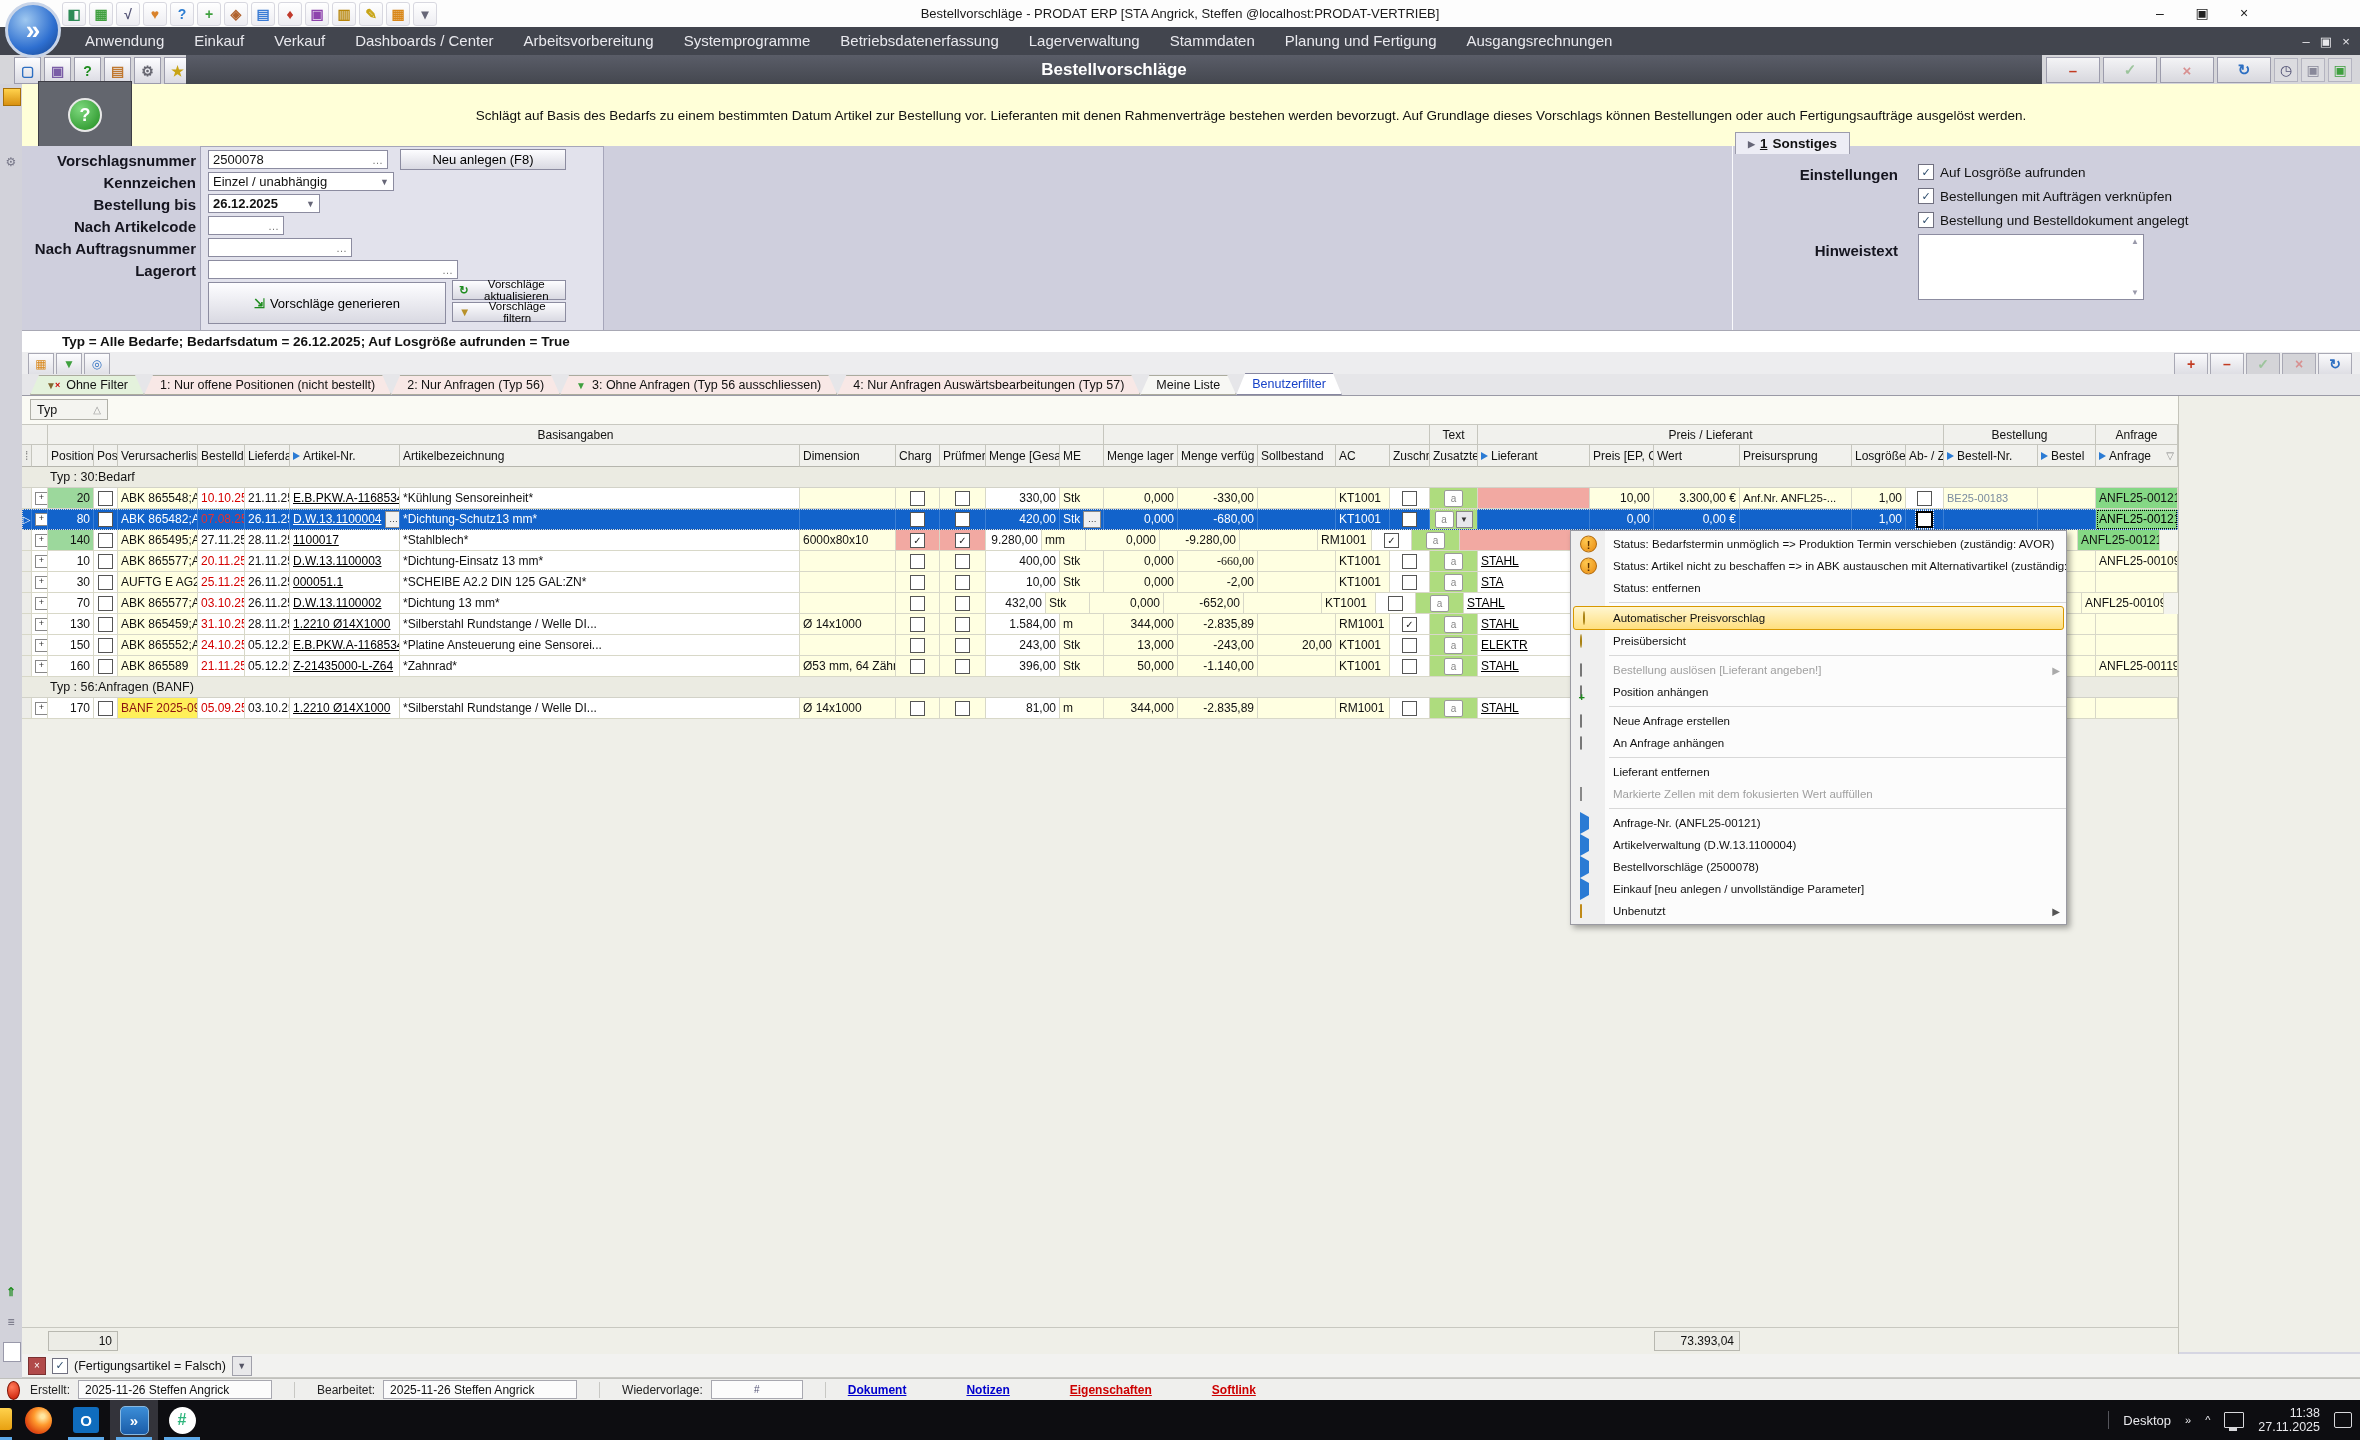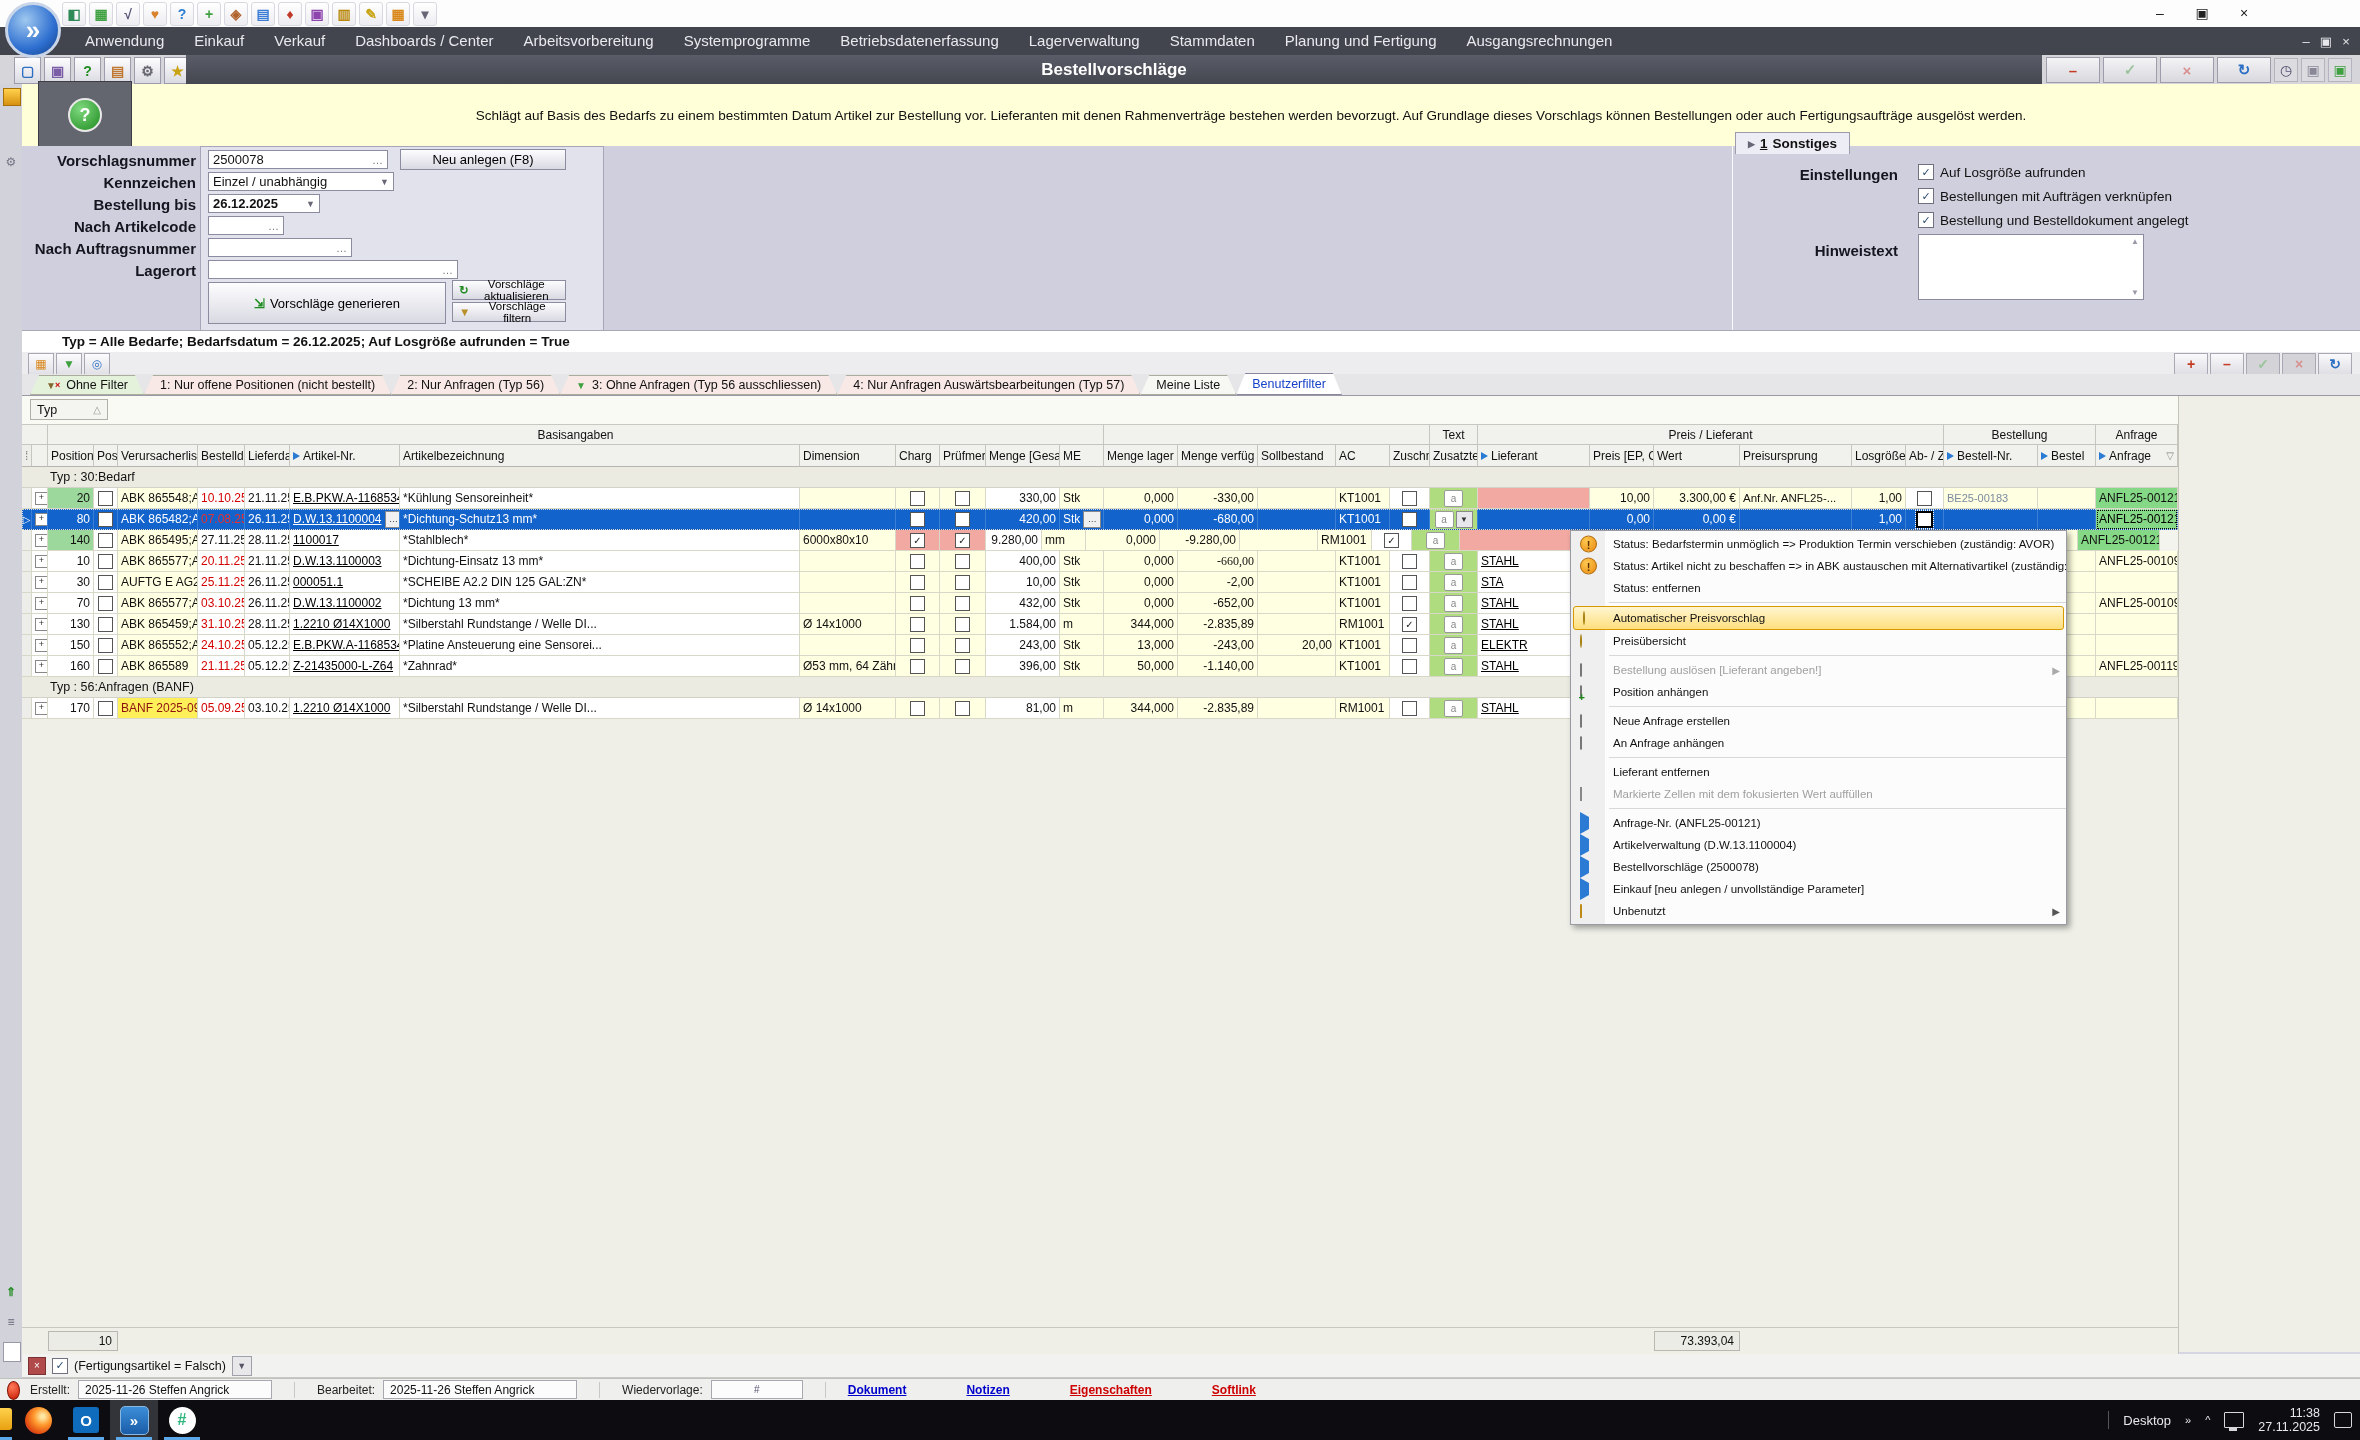--- a/index.html
+++ b/index.html
@@ -166,20 +166,21 @@
         <div class="qicon" style="color: rgb(63, 160, 63);">+</div>
         <div class="qicon" style="color: rgb(176, 98, 45);">◈</div>
         <div class="qicon" style="color: rgb(58, 123, 213);">▤</div>
         <div class="qicon" style="color: rgb(192, 57, 43);">♦</div>
         <div class="qicon" style="color: rgb(142, 68, 173);">▣</div>
         <div class="qicon" style="color: rgb(184, 134, 11);">▥</div>
         <div class="qicon" style="color: rgb(200, 164, 21);">✎</div>
         <div class="qicon" style="color: rgb(217, 135, 25);">▦</div>
         <div class="qicon" style="color: rgb(102, 102, 119);">▾</div>
       </div>
+    <div class="title-text">Bestellvorschläge - PRODAT ERP   [STA Angrick, Steffen @localhost:PRODAT-VERTRIEB]</div>
     <div class="win-controls">
       <div class="wc">–</div>
       <div class="wc">▣</div>
       <div class="wc">×</div>
     </div>
   </div>
   <div class="logo">»</div>
 
   <div class="menubar">
       <div class="menu-item">Anwendung</div>
@@ -773,21 +774,21 @@
             <span class="link">D.W.13.1100002</span>
           </div>
           <div class="c" style="width: 400px; flex: 0 0 auto;">*Dichtung 13 mm*</div>
           <div class="c yel" style="width: 96px; flex: 0 0 auto;"></div>
           <div class="c yel" style="width: 44px; flex: 0 0 auto;">
             <span class="cb"></span>
           </div>
           <div class="c yel" style="width: 46px; flex: 0 0 auto;">
             <span class="cb"></span>
           </div>
-          <div class="c num" style="width: 74px; flex: 0 0 auto;">432,00</div>
+          <div class="c num" style="width: 60px; flex: 0 0 auto;">432,00</div>
           <div class="c yel" style="width: 44px; flex: 0 0 auto;">
             <span>Stk</span>
           </div>
           <div class="c yel num" style="width: 74px; flex: 0 0 auto;">0,000</div>
           <div class="c yel num" style="width: 80px; flex: 0 0 auto;">-652,00</div>
           <div class="c yel num" style="width: 78px; flex: 0 0 auto;"></div>
           <div class="c yel" style="width: 54px; flex: 0 0 auto;">KT1001</div>
           <div class="c" style="width: 40px; flex: 0 0 auto;">
             <span class="cb"></span>
           </div>

